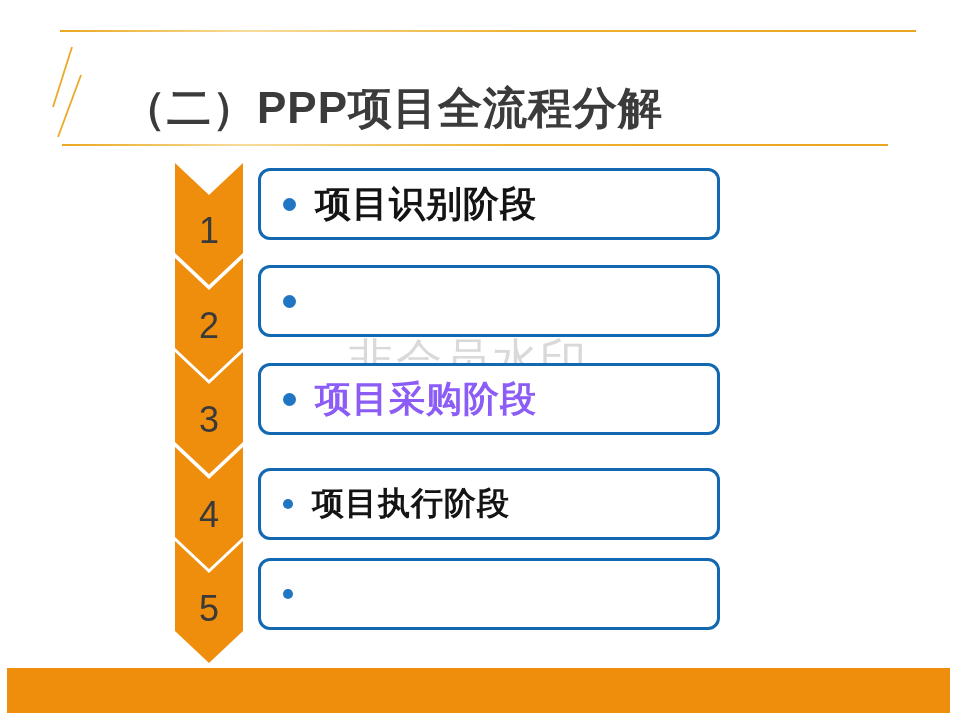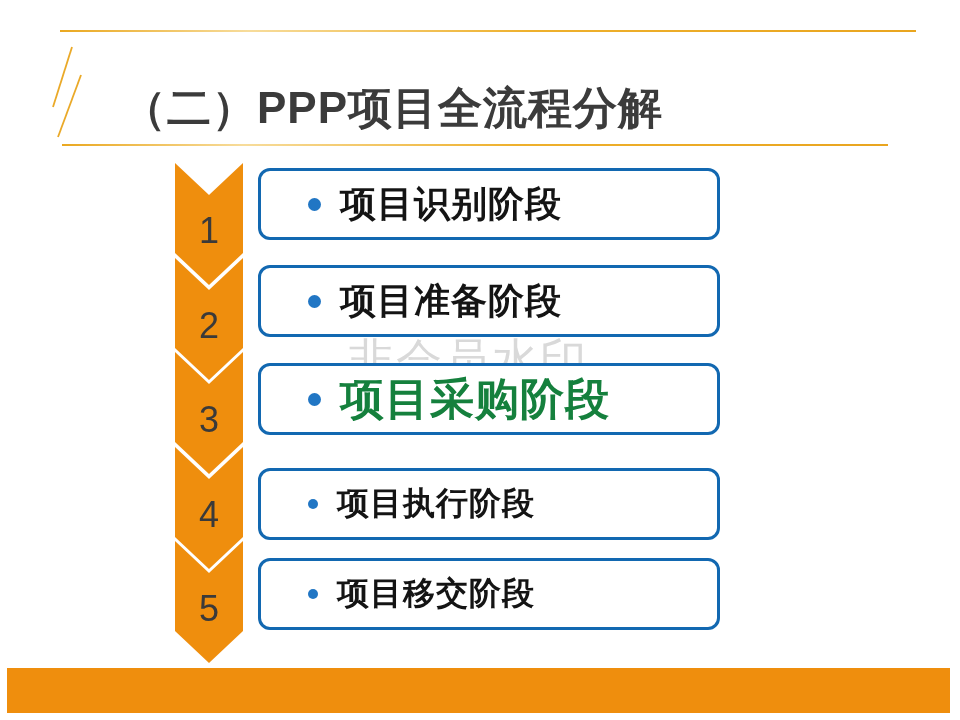--- a/index.html
+++ b/index.html
@@ -35,21 +35,21 @@
   .stage-number{
     position:absolute;left:175px;width:68px;text-align:center;
     font-size:36px;line-height:38px;color:#3a3a3a;z-index:3;
   }
 
   
   .stage-box{
     position:absolute;left:258px;width:462px;height:72px;
     box-sizing:border-box;border:3px solid var(--blue,#1268b1);
     border-radius:12px;background:#fff;z-index:2;
-    display:flex;align-items:center;padding-left:47px;
+    display:flex;align-items:center;padding-left:22px;
   }
   .stage-bullet{
     border-radius:50%;background:var(--bullet,#2176c4);
     flex:0 0 auto;margin-right:19px;
   }
   .stage-label{
     font-weight:700;color:#141414;white-space:nowrap;letter-spacing:1px;
   }
 
   
@@ -85,33 +85,31 @@
 
   <div id="stages">
       <div class="stage-number" style="top: 212px; color: rgb(58, 58, 58);">1</div>
       <div class="stage-box" style="top: 168px;">
     <span class="stage-bullet" style="height: 13px; width: 13px;"></span>
     <span class="stage-label" style="font-size: 36px; color: rgb(20, 20, 20);">项目识别阶段</span>
   </div>
       <div class="stage-number" style="top: 307px; color: rgb(58, 58, 58);">2</div>
       <div class="stage-box" style="top: 265px;">
     <span class="stage-bullet" style="height: 13px; width: 13px;"></span>
-    <span class="stage-label" style="font-size: 36px; color: rgb(20, 20, 20);">项目准备阶段</span>
   </div>
       <div class="stage-number" style="top: 401px; color: rgb(58, 58, 58);">3</div>
       <div class="stage-box" style="top: 363px;">
     <span class="stage-bullet" style="height: 13px; width: 13px;"></span>
-    <span class="stage-label" style="font-size: 44px; color: #15803d;">项目采购阶段</span>
+    <span class="stage-label" style="font-size: 36px; color: #8b5cf6;">项目采购阶段</span>
   </div>
       <div class="stage-number" style="top: 496px; color: rgb(58, 58, 58);">4</div>
       <div class="stage-box" style="top: 460px; margin-top: 8px;">
     <span class="stage-bullet" style="height: 10px; width: 10px;"></span>
     <span class="stage-label" style="font-size: 32px; color: rgb(20, 20, 20);">项目执行阶段</span>
   </div>
       <div class="stage-number" style="top: 590px; color: rgb(58, 58, 58);">5</div>
       <div class="stage-box" style="top: 558px;">
     <span class="stage-bullet" style="height: 10px; width: 10px;"></span>
-    <span class="stage-label" style="font-size: 32px; color: rgb(20, 20, 20);">项目移交阶段</span>
   </div>
     </div>
 
   <div id="bottom-bar"></div>
 </div>
 
 </body></html>

